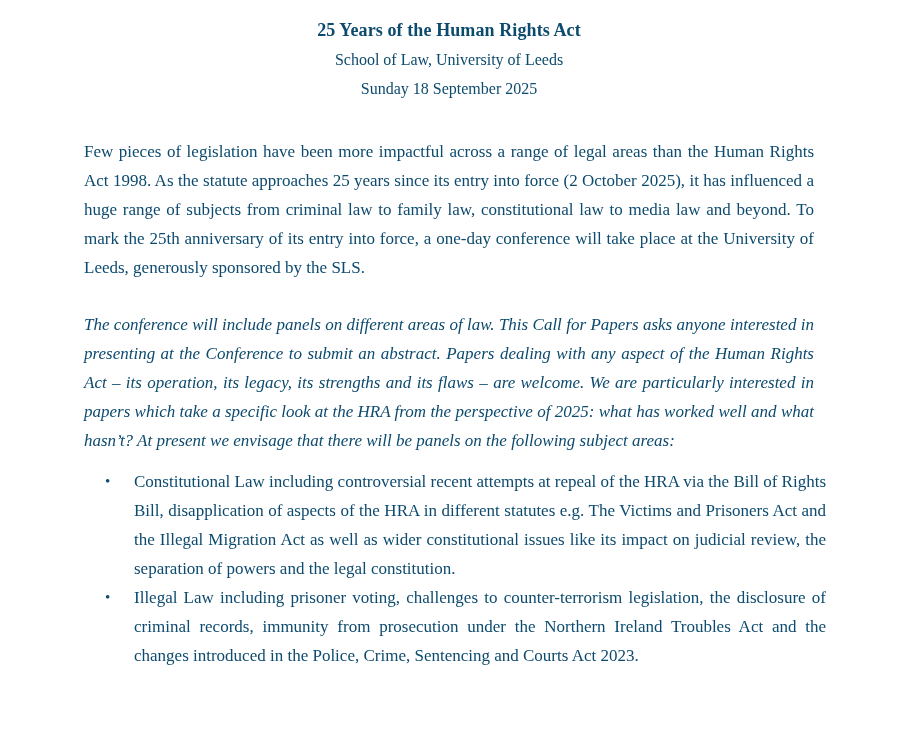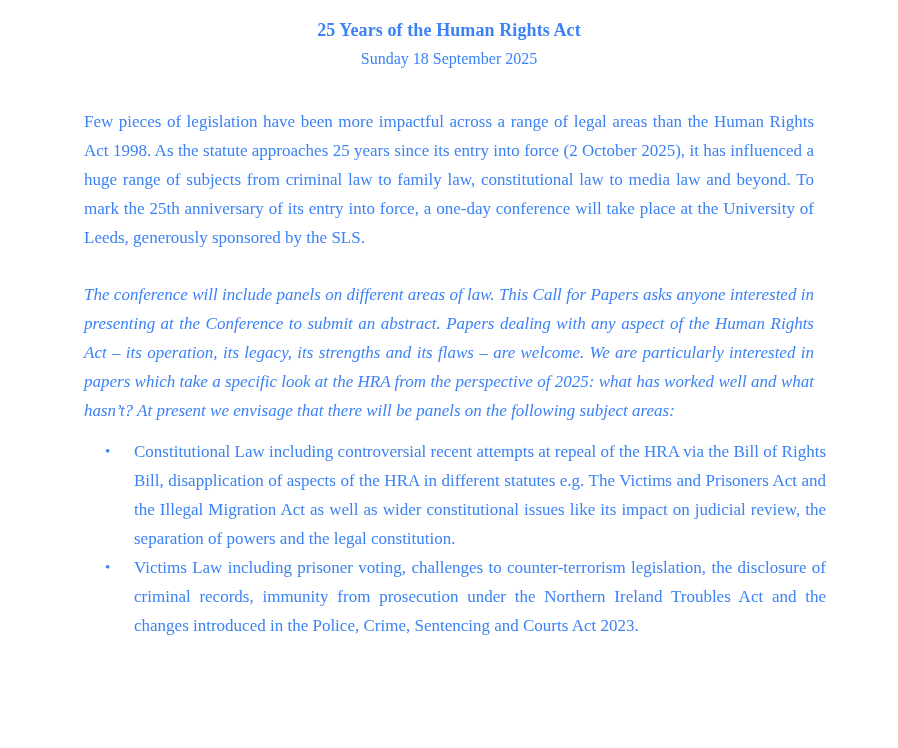--- a/index.html
+++ b/index.html
@@ -9,21 +9,21 @@
   }
   .page {
     position: relative;
     width: 898px;
     height: 748px;
     background: #ffffff;
     overflow: hidden;
     box-sizing: border-box;
     padding: 18px 72px 0 72px;
     font-family: "Liberation Serif", "DejaVu Serif", serif;
-    color: #3b82f6;
+    color: #0c4a6e;
   }
   .doc-header {
     text-align: center;
   }
   .doc-title {
     font-size: 18px;
     line-height: 24px;
     font-weight: bold;
     margin: 0;
     letter-spacing: 0.1px;
@@ -73,31 +73,32 @@
     font-weight: normal;
   }
 </style>
 </head>
 <body>
 
 <div class="page">
 
   <header class="doc-header">
     <h1 class="doc-title">25 Years of the Human Rights Act</h1>
+    <p class="doc-subtitle">School of Law, University of Leeds</p>
     <p class="doc-date">Sunday 18 September 2025</p>
   </header>
 
   <p class="body-para para-intro">Few pieces of legislation have been more impactful across a range of legal areas than the Human Rights Act 1998. As the statute approaches 25 years since its entry into force (2 October 2025), it has influenced a huge range of subjects from criminal law to family law, constitutional law to media law and beyond. To mark the 25th anniversary of its entry into force, a one-day conference will take place at the University of Leeds, generously sponsored by the SLS.</p>
 
   <p class="body-para para-call">The conference will include panels on different areas of law. This Call for Papers asks anyone interested in presenting at the Conference to submit an abstract. Papers dealing with any aspect of the Human Rights Act – its operation, its legacy, its strengths and its flaws – are welcome. We are particularly interested in papers which take a specific look at the HRA from the perspective of 2025: what has worked well and what hasn’t? At present we envisage that there will be panels on the following subject areas:</p>
 
   <ul class="bullet-list">
     <li class="bullet-item">
       <span class="bullet-marker">•</span>
       <span class="bullet-label">Constitutional Law</span><span> including controversial recent attempts at repeal of the HRA via the Bill of Rights Bill, disapplication of aspects of the HRA in different statutes e.g. The Victims and Prisoners Act and the Illegal Migration Act as well as wider constitutional issues like its impact on judicial review, the separation of powers and the legal constitution.</span>
     </li>
     <li class="bullet-item">
       <span class="bullet-marker">•</span>
-      <span class="bullet-label">Victims Law</span><span> including prisoner voting, challenges to counter-terrorism legislation, the disclosure of criminal records, immunity from prosecution under the Northern Ireland Troubles Act and the changes introduced in the Police, Crime, Sentencing and Courts Act 2023.</span>
+      <span class="bullet-label">Illegal Law</span><span> including prisoner voting, challenges to counter-terrorism legislation, the disclosure of criminal records, immunity from prosecution under the Northern Ireland Troubles Act and the changes introduced in the Police, Crime, Sentencing and Courts Act 2023.</span>
     </li>
   </ul>
 
 </div>
 
 </body></html>

